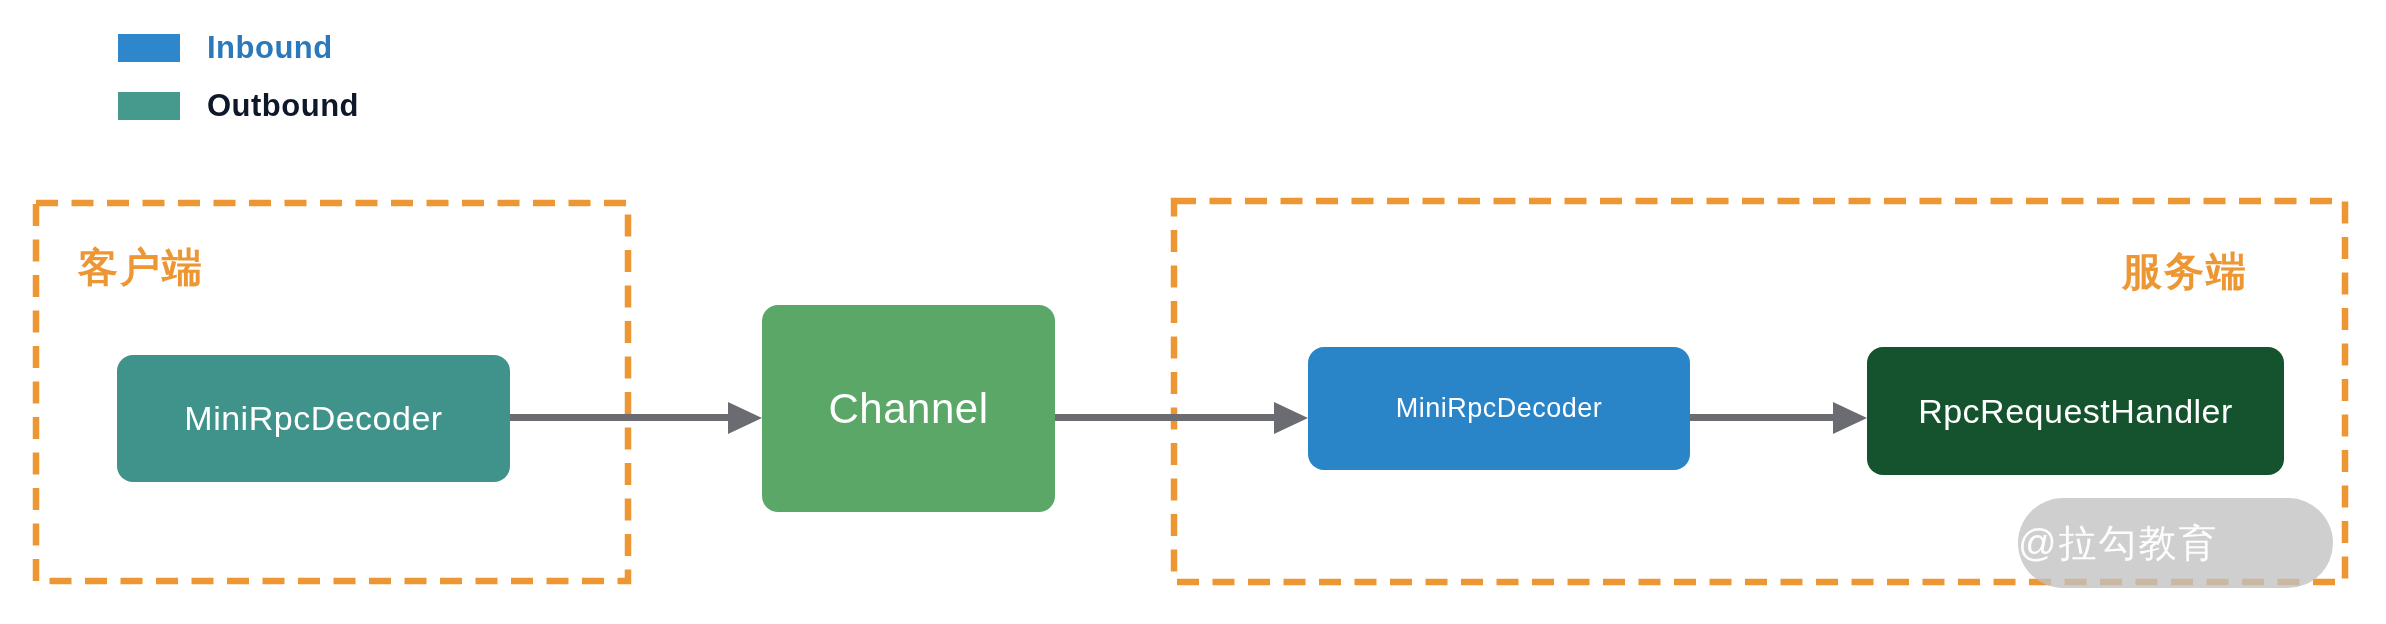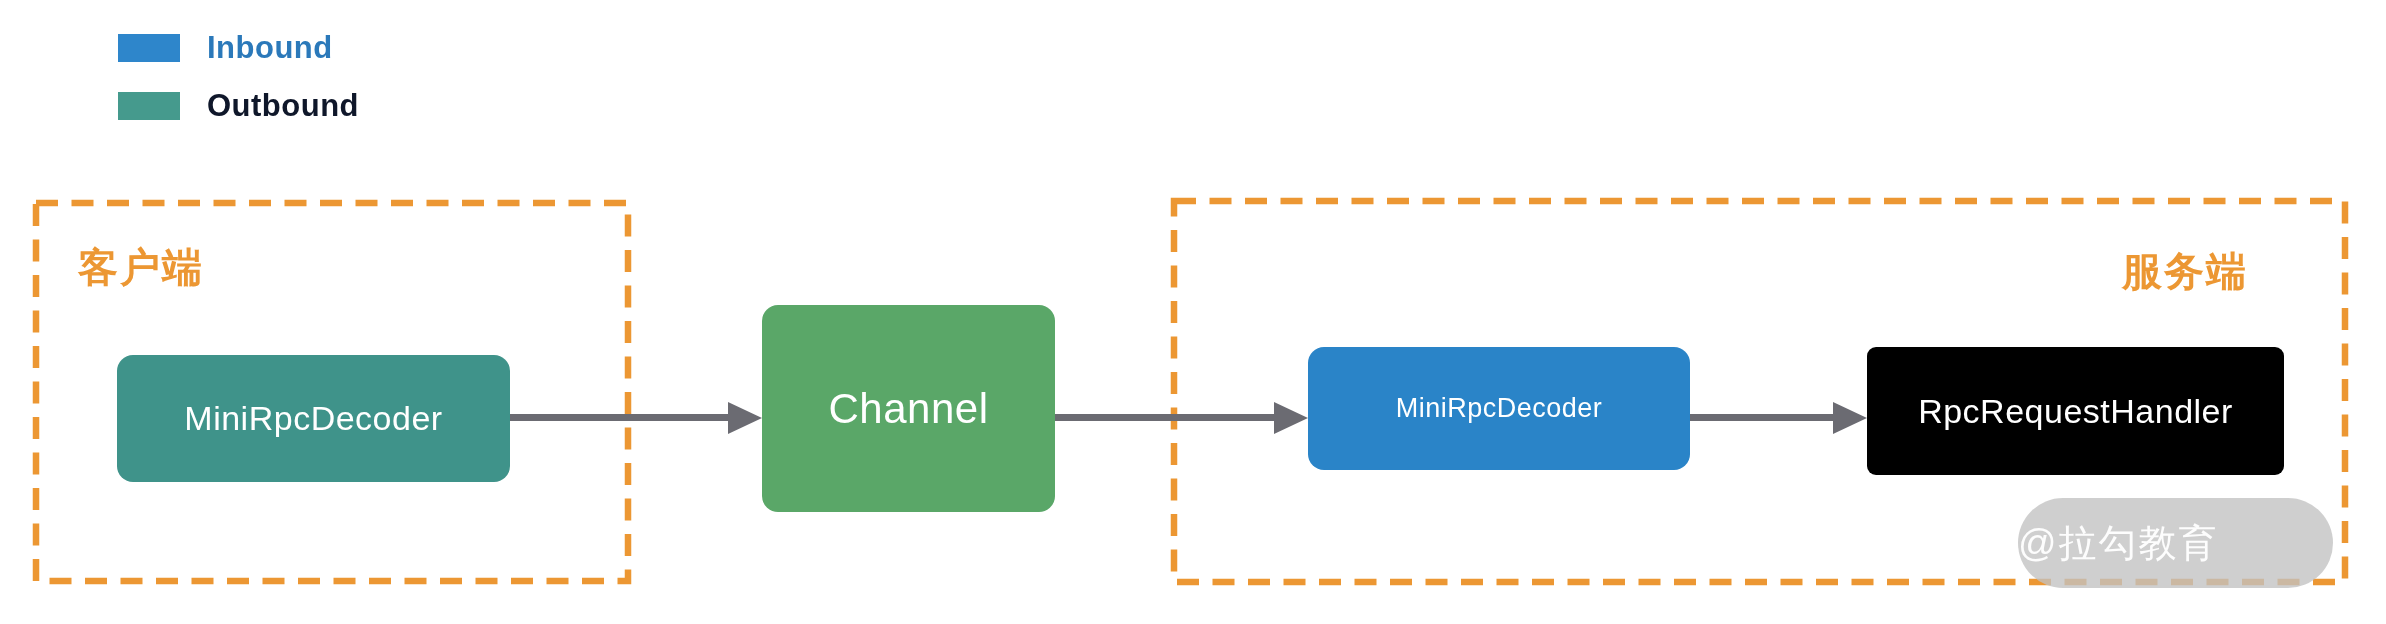--- a/index.html
+++ b/index.html
@@ -22,21 +22,21 @@
   .group-label.client{left:78px;top:240px;}
   .group-label.server{left:2122px;top:244px;font-family:Liberation Serif, serif;}
   
   .node{
     position:absolute;z-index:3;display:flex;align-items:center;justify-content:center;
     color:#ffffff;border-radius:16px;font-weight:500;letter-spacing:0.5px;
   }
   .node.teal{background:#3f938a;left:117px;top:355px;width:393px;height:127px;font-size:34px;}
   .node.green{background:#5aa768;left:762px;top:305px;width:293px;height:207px;font-size:42px;border-radius:16px;}
   .node.blue-1{background:#2a84c8;left:1308px;top:347px;width:382px;height:123px;font-size:27px;}
-  .node.blue-2{background:#000000;left:1867px;top:347px;width:417px;height:128px;font-size:34px;border-radius:9px;}
+  .node.blue-2{background:#14532d;left:1867px;top:347px;width:417px;height:128px;font-size:34px;}
   
   .arrow-line{position:absolute;z-index:2;height:7px;top:414px;background:#6b6b72;}
   .arrow-head{
     position:absolute;z-index:2;top:402px;width:0;height:0;
     border-top:16px solid transparent;border-bottom:16px solid transparent;
     border-left:34px solid #6b6b72;
   }
   .a1-line{left:510px;width:218px;} .a1-head{left:728px;}
   .a2-line{left:1055px;width:219px;} .a2-head{left:1274px;}
   .a3-line{left:1690px;width:143px;} .a3-head{left:1833px;}

